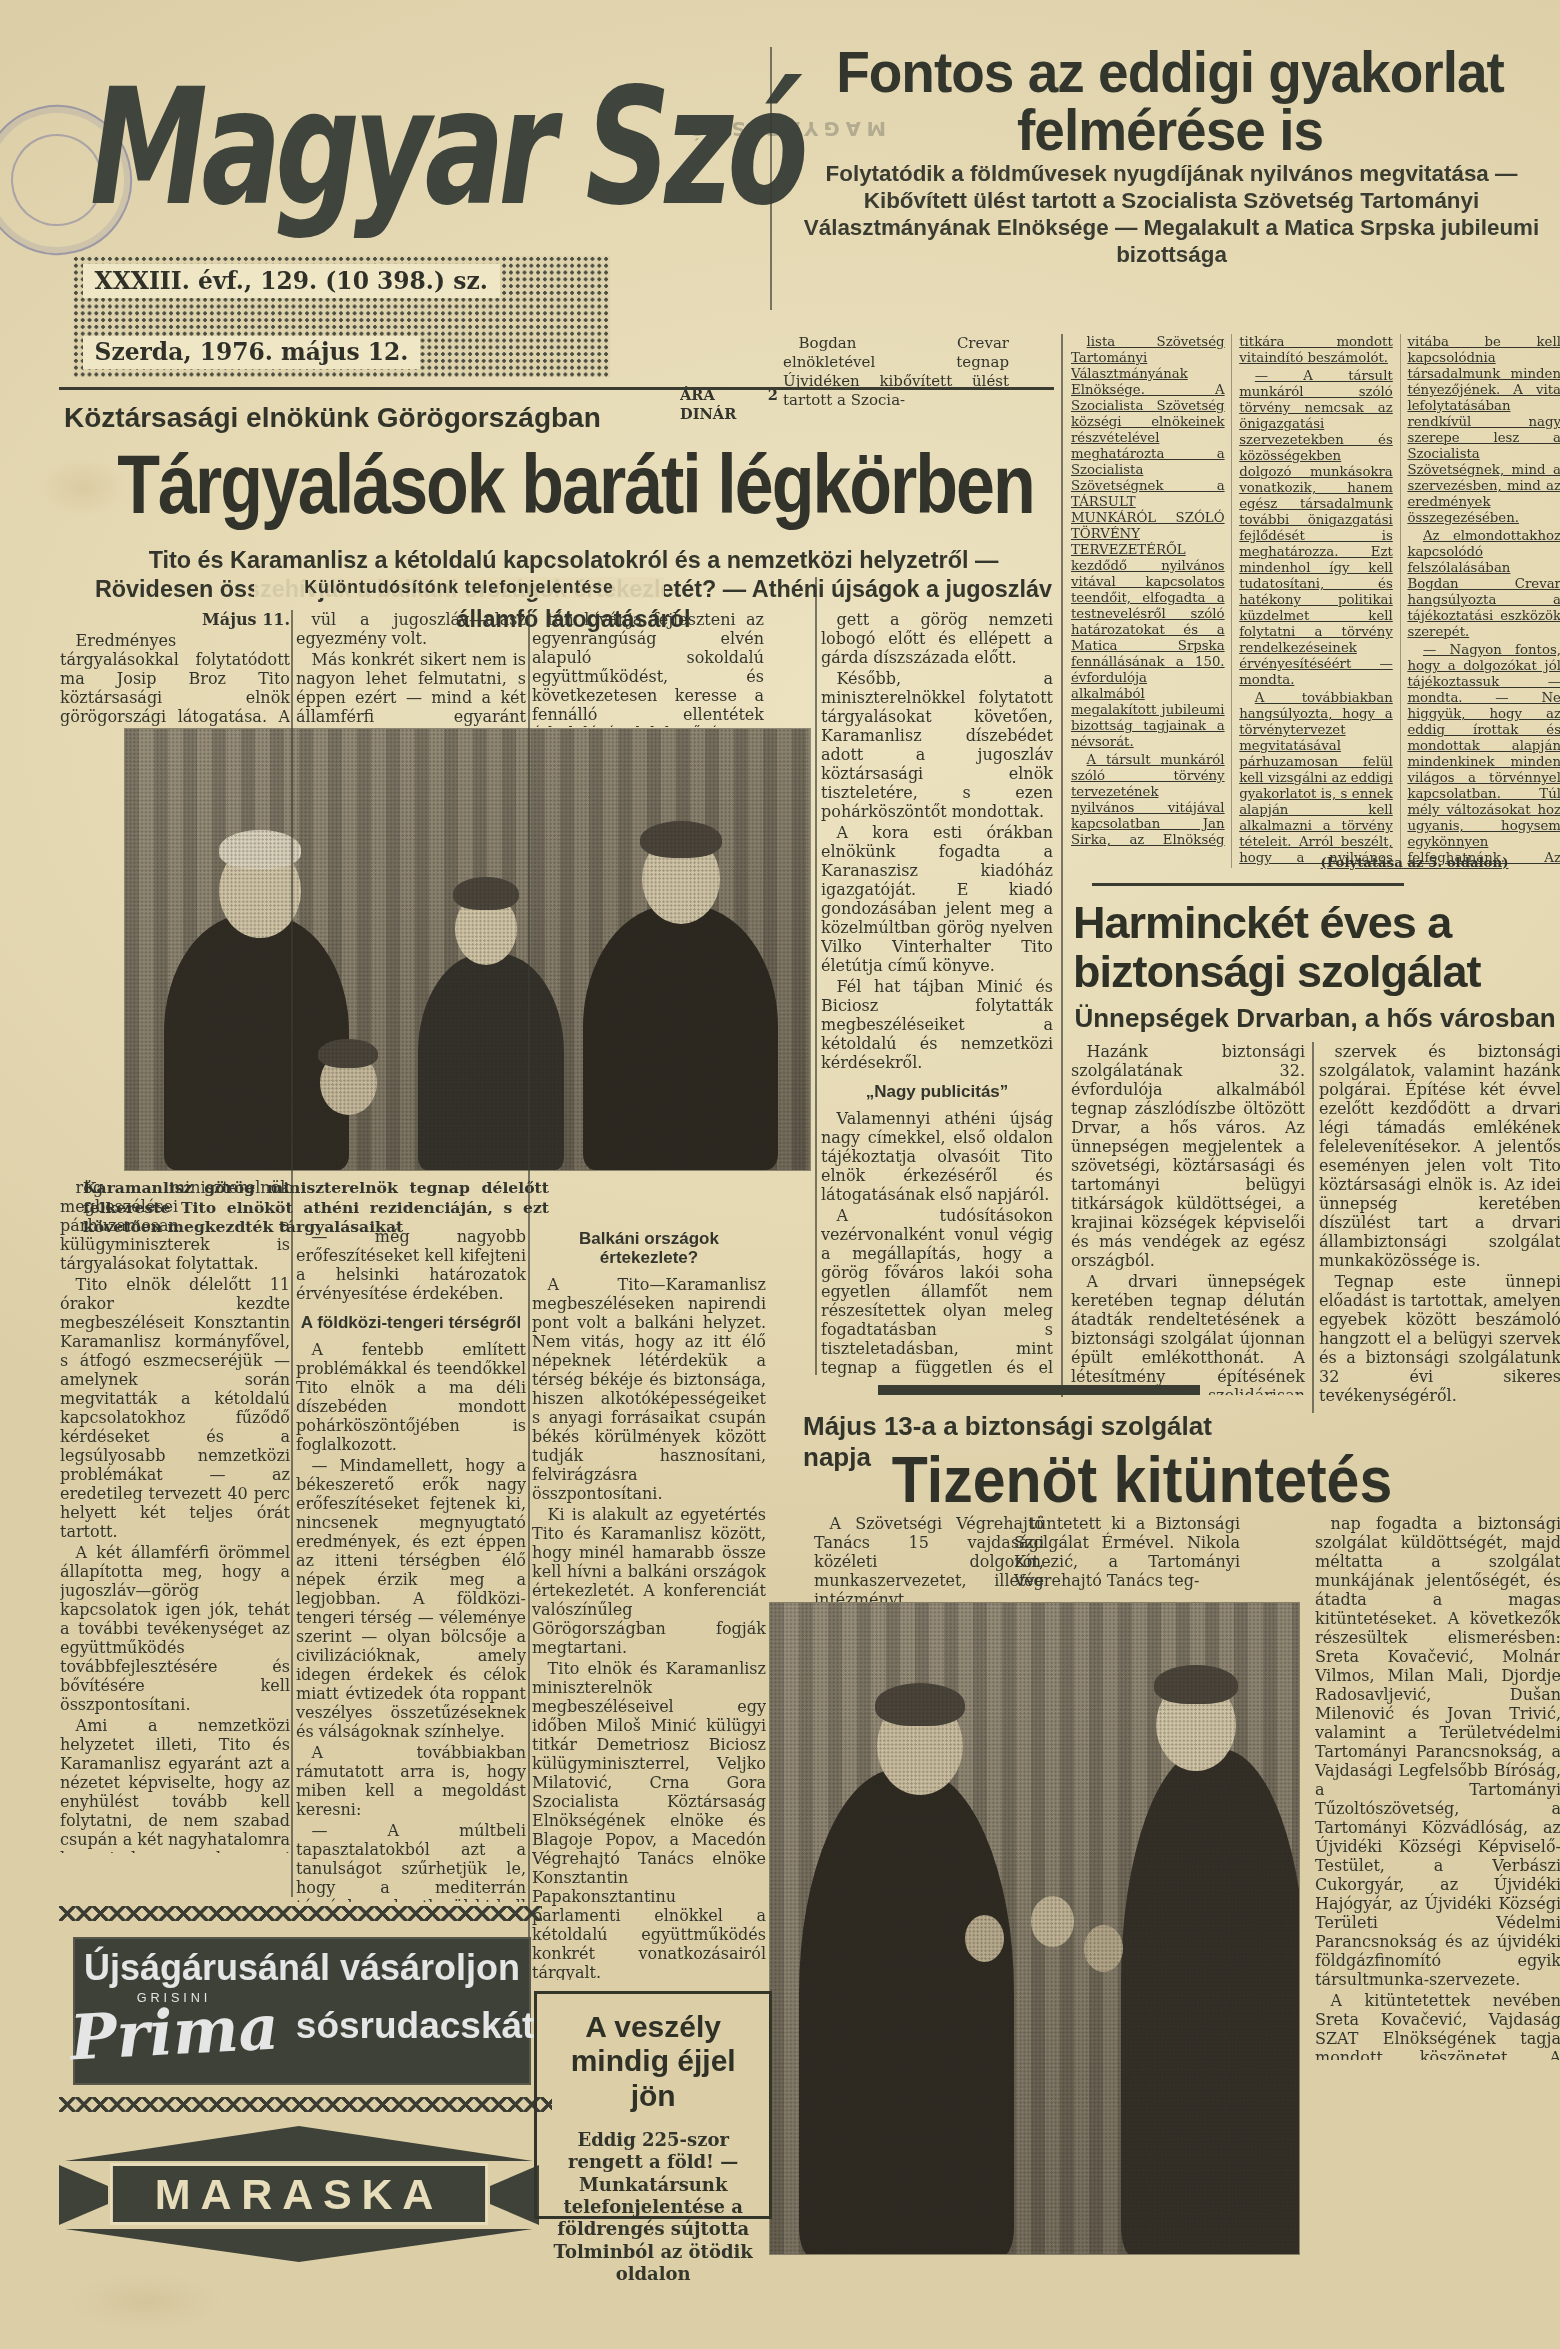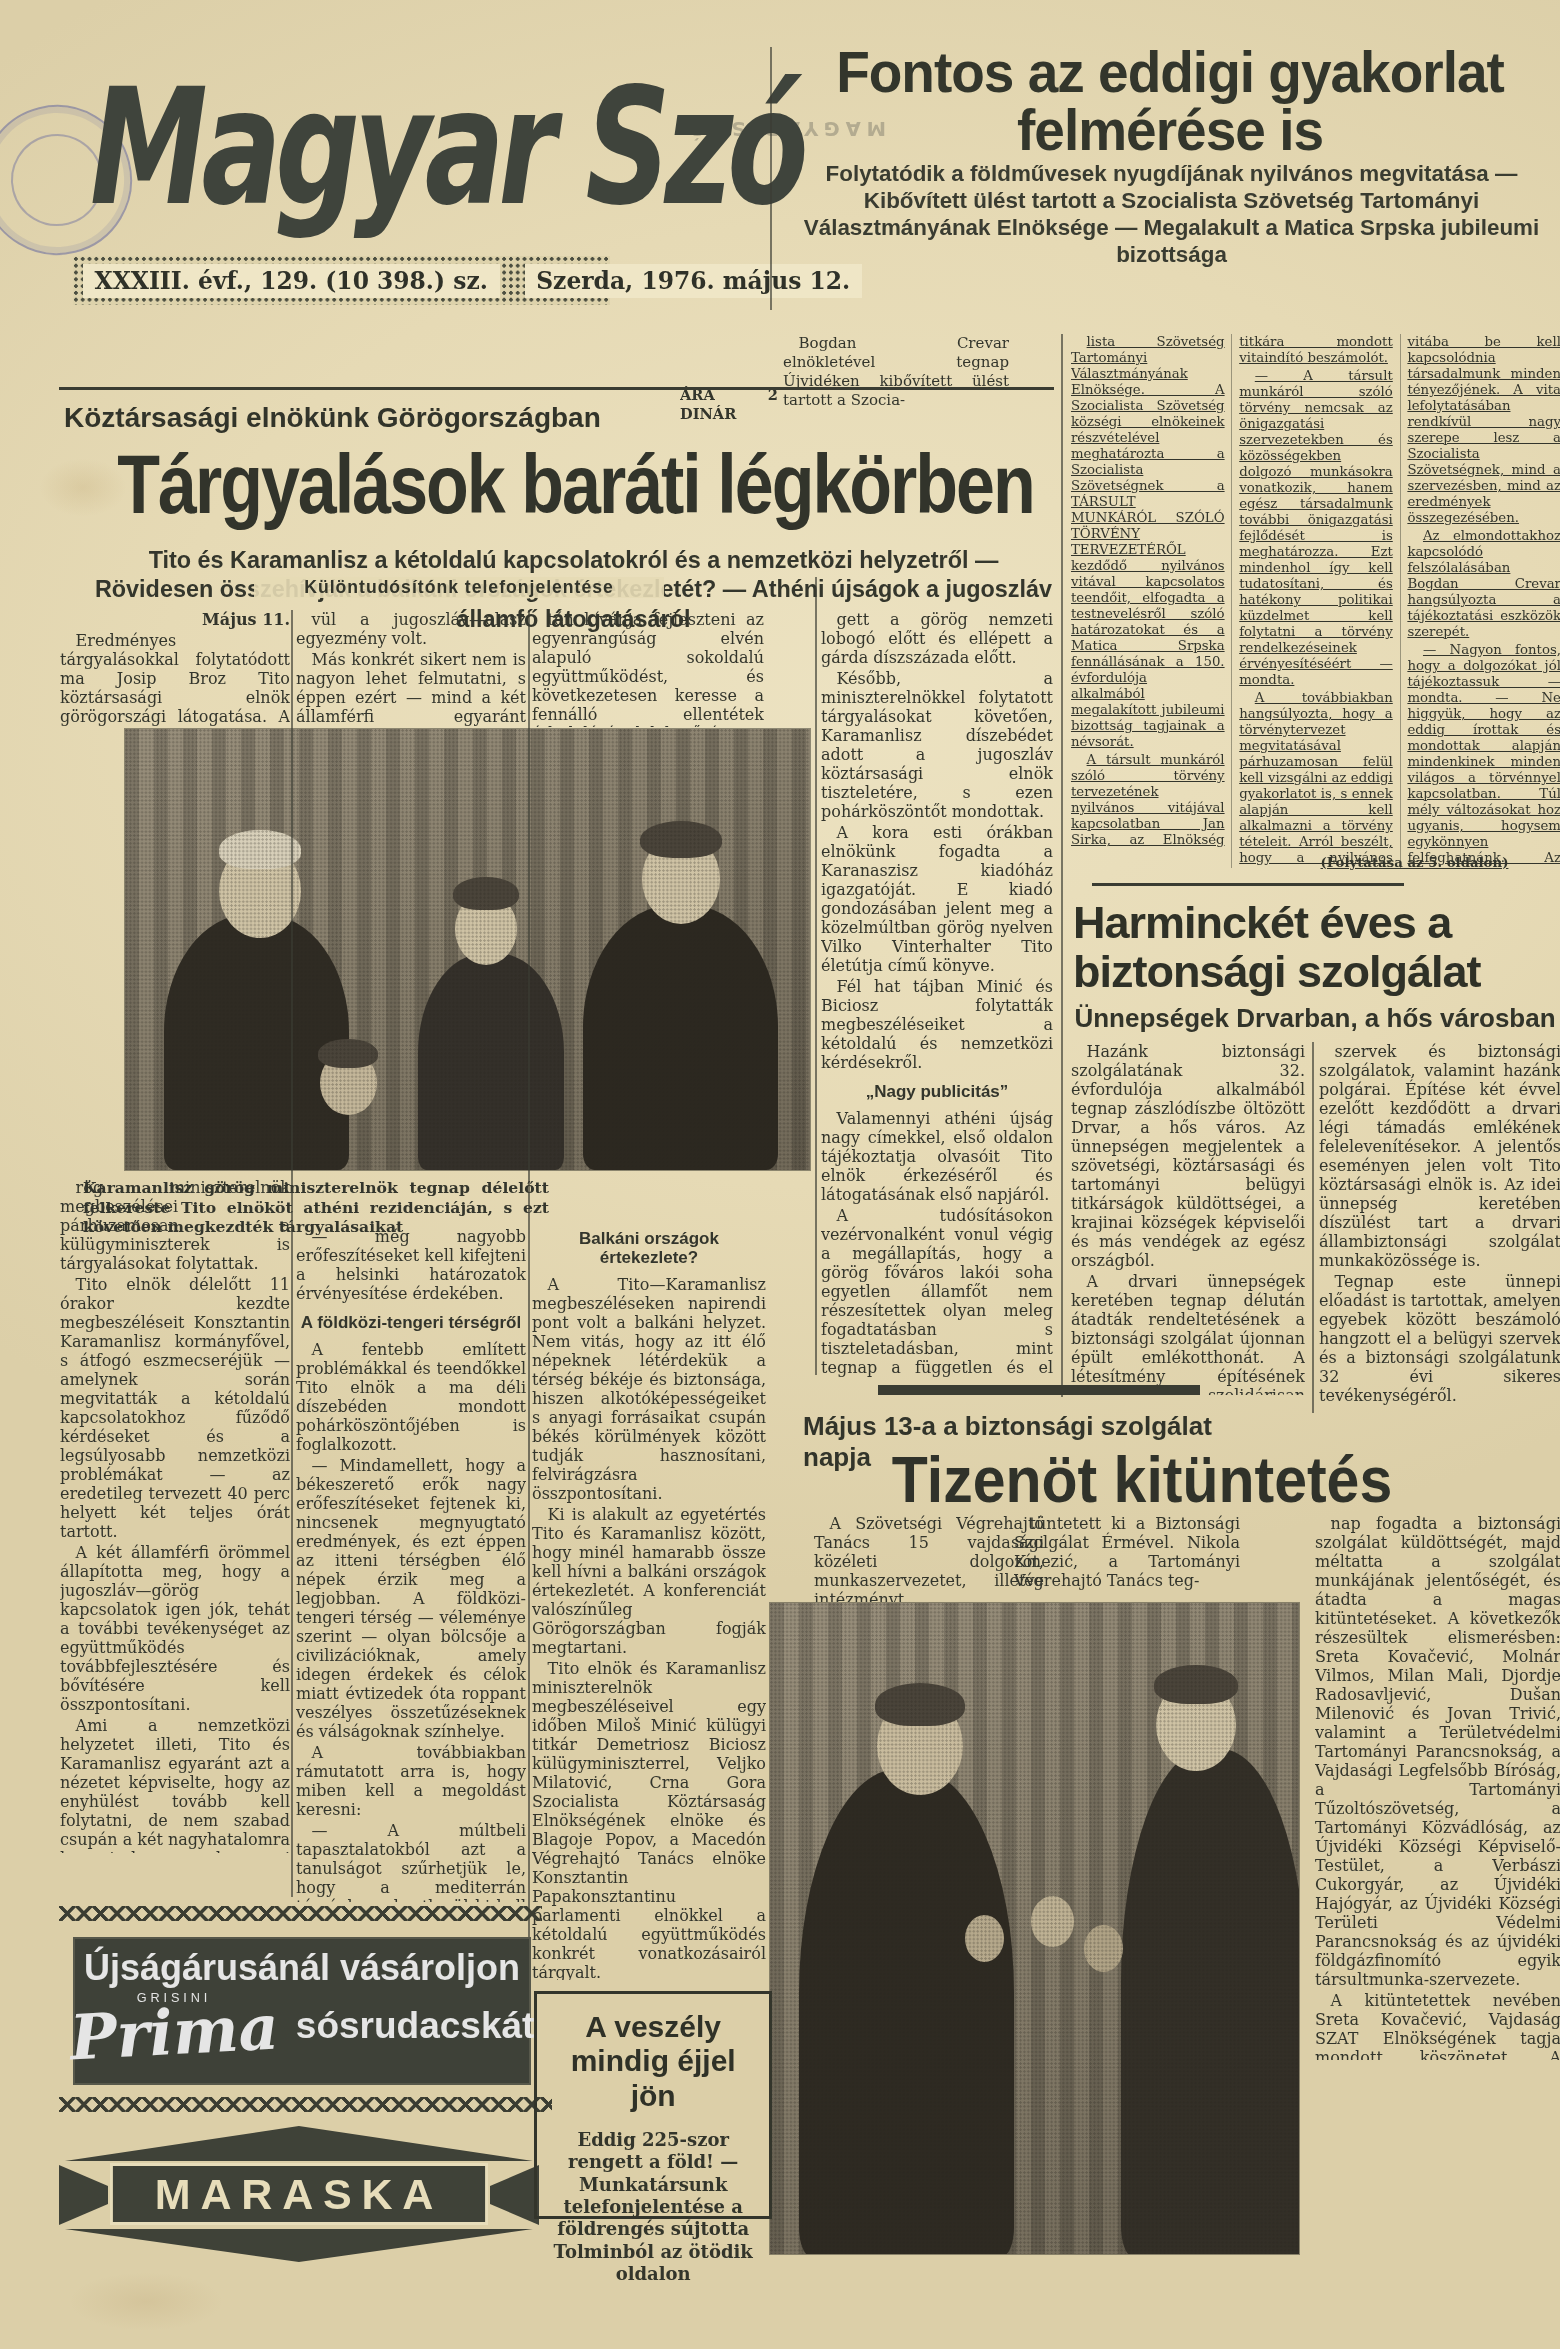--- a/index.html
+++ b/index.html
@@ -12,22 +12,22 @@
   
   .masthead{font-family:"DejaVu Sans", sans-serif;font-weight:bold;font-style:italic;
     font-size:148px;line-height:1;color:#3f443c;letter-spacing:-7.8px;white-space:nowrap;
     transform:scale(.80,1.08);transform-origin:left top;}
   .stamp{width:146px;height:146px;border:2.9px solid rgba(74,79,155,.45);border-radius:50%;
     box-shadow:inset 0 0 0 5.9px rgba(74,79,155,.12);transform:rotate(-14deg);}
   .stamp::after{content:"";position:absolute;inset:27px;border:2px solid rgba(74,79,155,.35);border-radius:50%;}
   .ghost{font-family:"DejaVu Sans", sans-serif;font-weight:bold;font-size:19.5px;letter-spacing:5.9px;
     color:rgba(90,90,80,.35);transform:scale(-1,-1);}
   .dateband{background:radial-gradient(circle at 2.9px 2.9px, #4b4e40 1.6px, transparent 1.9px);
-    background-size:6.8px 6.8px;background-color:#ddd2ab;display:flex;align-items:flex-start;gap:25px;
-    padding:7.8px 9.8px;}
+    background-size:6.8px 6.8px;background-color:#ddd2ab;display:flex;align-items:flex-start;gap:38px;
+    padding:7.8px 9.8px;flex-direction:column;}
   .bandbox{background:#efe6c6;padding:2.9px 11.7px;font-weight:bold;font-size:23.4px;white-space:nowrap;
     font-family:"DejaVu Serif", serif;color:#2f3128;}
 
   
   .hr{background:#3a3c32;}
   .vr{background:rgba(58,60,50,.65);width:2px;}
 
   
   .lead-head{font-family:"Liberation Sans", sans-serif;font-weight:bold;font-size:55px;line-height:1.0;
     color:#33362c;text-align:center;letter-spacing:-1px;transform:scaleY(1.05);transform-origin:top;}

